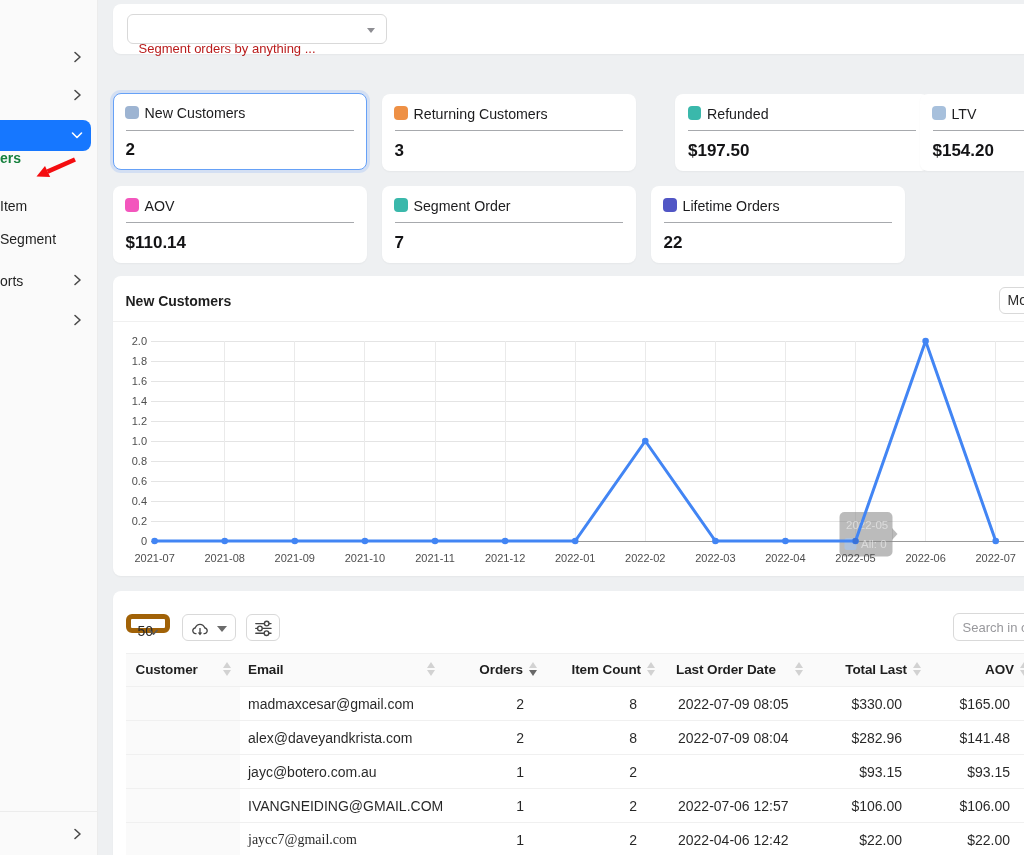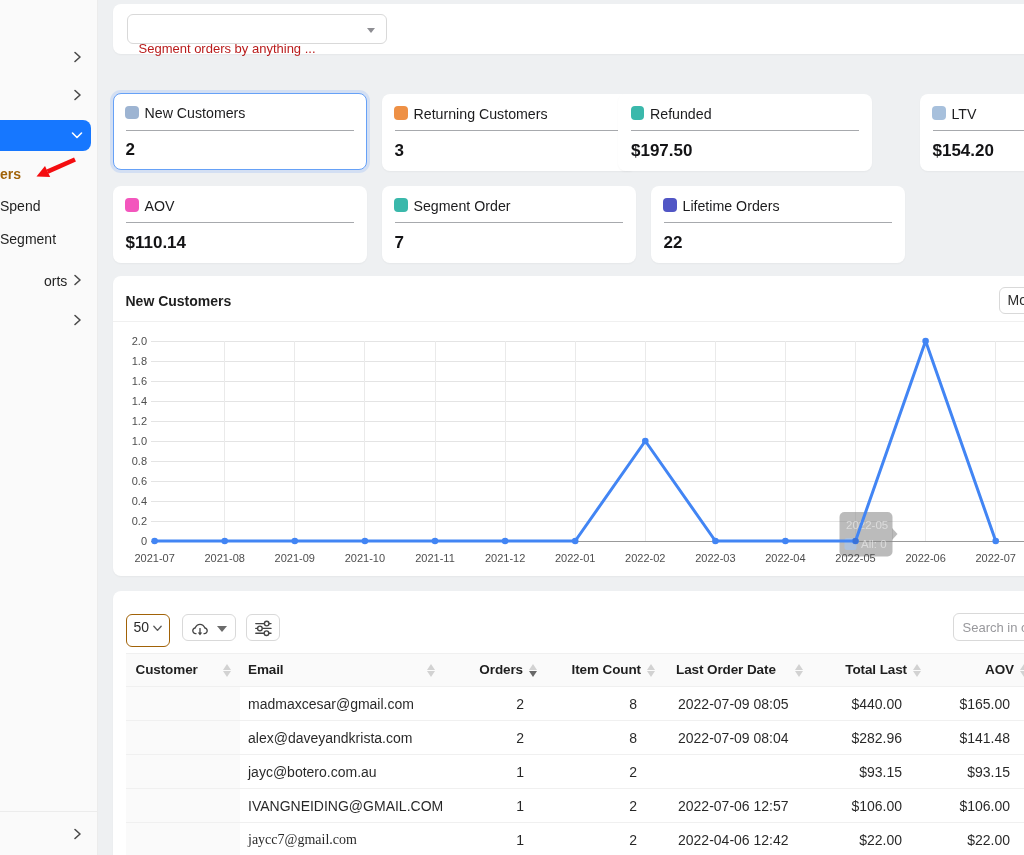--- a/index.html
+++ b/index.html
@@ -18,44 +18,44 @@
   .sdiv { position:absolute; left:13px; right:13px; top:36.5px; border-top:1px solid #a7a9ad; }
   .sval { position:absolute; left:13px; top:47px; font-size:17px; font-weight:bold; color:#141416; }
   
   table { border-collapse:collapse; table-layout:fixed; font-size:14px; color:rgba(0,0,0,0.85); }
   th, td { height:34px; padding:0; border-bottom:1px solid #f0f0f0; white-space:nowrap; overflow:hidden; }
   th { background:#fafafa; font-weight:bold; color:#1f1f1f; height:33.5px; font-size:13.5px; letter-spacing:-0.1px; border-top:1px solid #f0f0f0; }
   .sorter { display:inline-flex; flex-direction:column; line-height:0; margin-left:6px; }
   .cu { width:0; height:0; border-left:4.5px solid transparent; border-right:4.5px solid transparent; border-bottom:6px solid #d2d2d2; margin-bottom:1.5px;}
   .cd { width:0; height:0; border-left:4.5px solid transparent; border-right:4.5px solid transparent; border-top:6px solid #d2d2d2; }
   .cd.on { border-top-color:#686868; }
-  .hflex { display:flex; align-items:flex-end; }
+  .hflex { display:flex; align-items:flex-start; }
   .active .sq { left:11.5px; top:11.5px; }
   .active .stitle { left:31px; top:11px; }
   .active .sdiv { top:35.5px; left:12px; right:12px; }
   .active .sval { left:12px; top:46px; }
 </style>
 </head>
 <body>
 
 <div id="sidebar" class="abs">
   <svg class="chev" style="left:71px; top:51px;" viewBox="0 0 12 12">
       <path d="M4 1.5 L9 6 L4 10.5" fill="none" stroke="#4a4a4a" stroke-width="1.6" stroke-linecap="round" stroke-linejoin="round"></path>
     </svg>
   <svg class="chev" style="left:71px; top:89px;" viewBox="0 0 12 12">
       <path d="M4 1.5 L9 6 L4 10.5" fill="none" stroke="#4a4a4a" stroke-width="1.6" stroke-linecap="round" stroke-linejoin="round"></path>
     </svg>
   <div id="activepill"></div>
   <svg class="chev" style="left:71px; top:129px;" viewBox="0 0 12 12">
       <path d="M1.5 4 L6 8.5 L10.5 4" fill="none" stroke="#fff" stroke-width="1.6" stroke-linecap="round" stroke-linejoin="round"></path>
     </svg>
-  <div class="mitem" style="top:166px; color:#a16207; font-weight:bold;">ers</div>
-  <div class="mitem" style="top:198px;">Spend</div>
+  <div class="mitem" style="top:150px; color:#15803d; font-weight:bold;">ers</div>
+  <div class="mitem" style="top:198px;">Item</div>
   <div class="mitem" style="top:231px;">Segment</div>
-  <div class="mitem" style="top:273px;padding-left:44px;">orts</div>
+  <div class="mitem" style="top:273px;">orts</div>
   <svg class="chev" style="left:71px; top:274px;" viewBox="0 0 12 12">
       <path d="M4 1.5 L9 6 L4 10.5" fill="none" stroke="#4a4a4a" stroke-width="1.6" stroke-linecap="round" stroke-linejoin="round"></path>
     </svg>
   <svg class="chev" style="left:71px; top:314px;" viewBox="0 0 12 12">
       <path d="M4 1.5 L9 6 L4 10.5" fill="none" stroke="#4a4a4a" stroke-width="1.6" stroke-linecap="round" stroke-linejoin="round"></path>
     </svg>
   <div style="position:absolute; left:0; top:811px; width:98px; border-top:1px solid #ececec;"></div>
   <svg class="chev" style="left:71px; top:828px;" viewBox="0 0 12 12">
       <path d="M4 1.5 L9 6 L4 10.5" fill="none" stroke="#4a4a4a" stroke-width="1.6" stroke-linecap="round" stroke-linejoin="round"></path>
     </svg>
@@ -78,21 +78,21 @@
     <div class="stitle">New Customers</div>
     <div class="sdiv"></div>
     <div class="sval">2</div>
 </div>
 <div class="card stat" style="left:381.5px; top:93.5px;">
   <div class="sq" style="background:#ee9045;"></div>
     <div class="stitle">Returning Customers</div>
     <div class="sdiv"></div>
     <div class="sval">3</div>
 </div>
-<div class="card stat" style="left:618px; top:93.5px;">
+<div class="card stat" style="left:675px; top:93.5px;">
   <div class="sq" style="background:#3ab8ab;"></div>
     <div class="stitle">Refunded</div>
     <div class="sdiv"></div>
     <div class="sval">$197.50</div>
 </div>
 <div class="card stat" style="left:919.5px; top:93.5px;">
   <div class="sq" style="background:#a7c0dc;"></div>
     <div class="stitle">LTV</div>
     <div class="sdiv"></div>
     <div class="sval">$154.20</div>
@@ -206,21 +206,21 @@
         <circle cx="742.5" cy="259" r="3.3"></circle>
         <circle cx="812.6" cy="59" r="3.3"></circle>
       <circle cx="882.7" cy="259" r="3.3"></circle>
     </g>
     <circle cx="742.5" cy="259" r="3" fill="#3a72d8"></circle>
   </svg>
 </div>
 
 <div class="card" id="tablecard" style="left:112.5px; top:591px; width:960px; height:300px;">
 
-  <div style="position:absolute; left:13px; top:22.5px; width:44.5px; height:33px; border:1px solid #a16207; border-radius:6px; background:#fff;">
+  <div style="position:absolute; left:13px; top:22.5px; width:44.5px; height:19px; border:5px solid #a16207; border-radius:6px; background:#fff;">
     <div style="position:absolute; left:7px; top:4px; font-size:14px; color:#2a2a2a;">50</div>
     <svg style="position:absolute; right:6px; top:8.5px; width:11px; height:11px;" viewBox="0 0 12 12">
         <path d="M2 3.5 L6 8 L10 3.5" fill="none" stroke="#5a5a5a" stroke-width="1.5" stroke-linecap="round" stroke-linejoin="round"></path>
       </svg>
   </div>
   <div style="position:absolute; left:69px; top:22.5px; width:54px; height:27.5px; border:1px solid #d9d9d9; border-radius:6px; background:#fff;">
     <svg style="position:absolute; left:8px; top:5px; width:18px; height:18px;" viewBox="0 0 1024 1024" fill="#454545">
       <path d="M624 706.3h-74.1V464c0-4.4-3.6-8-8-8h-60c-4.4 0-8 3.6-8 8v242.3H400c-6.7 0-10.4 7.7-6.3 12.9l112 141.7a8 8 0 0012.6 0l112-141.7c4.1-5.2.4-12.9-6.3-12.9z"></path>
       <path d="M811.4 418.7C765.6 297.9 648.9 212 512.2 212S258.8 297.8 213 418.6C127.3 441.1 64 519.1 64 612c0 110.5 89.5 200 199.9 200H304c4.4 0 8-3.6 8-8v-60c0-4.4-3.6-8-8-8h-40.1c-33.7 0-65.4-13.4-89-37.7-23.5-24.2-36-56.8-34.9-90.6.9-26.4 9.9-51.2 26.2-72.1 16.7-21.3 40.1-36.8 66.1-43.7l37.9-9.9 13.9-36.6c8.6-22.8 20.6-44.1 35.7-63.4a245.6 245.6 0 0152.4-49.9c41.1-28.9 89.5-44.2 140-44.2s98.9 15.3 140 44.2c19.9 14 37.5 30.8 52.4 49.9 15.1 19.3 27.1 40.7 35.7 63.4l13.8 36.5 37.8 10c54.3 14.4 92.1 63.7 92.1 120 0 33.1-12.9 64.3-36.3 87.7a123.07 123.07 0 01-87.6 36.3H720c-4.4 0-8 3.6-8 8v60c0 4.4 3.6 8 8 8h40.1C870.5 812 960 722.5 960 612c0-92.7-63.1-170.7-148.6-193.3z"></path>
     </svg>
@@ -320,21 +320,21 @@
           </th>
       </tr>
     </thead>
     <tbody>
       <tr>
           <td style="background:#fafafa;"></td>
           <td style="padding-left:8px;">madmaxcesar@gmail.com</td>
           <td style="text-align:right; padding-right:21px;">2</td>
           <td style="text-align:right; padding-right:24px;">8</td>
           <td style="padding-left:17px;">2022-07-09 08:05</td>
-          <td style="text-align:right; padding-right:25px;">$440.00</td>
+          <td style="text-align:right; padding-right:25px;">$330.00</td>
           <td style="text-align:right; padding-right:24px;">$165.00</td>
         </tr>
       <tr>
           <td style="background:#fafafa;"></td>
           <td style="padding-left:8px;">alex@daveyandkrista.com</td>
           <td style="text-align:right; padding-right:21px;">2</td>
           <td style="text-align:right; padding-right:24px;">8</td>
           <td style="padding-left:17px;">2022-07-09 08:04</td>
           <td style="text-align:right; padding-right:25px;">$282.96</td>
           <td style="text-align:right; padding-right:24px;">$141.48</td>

